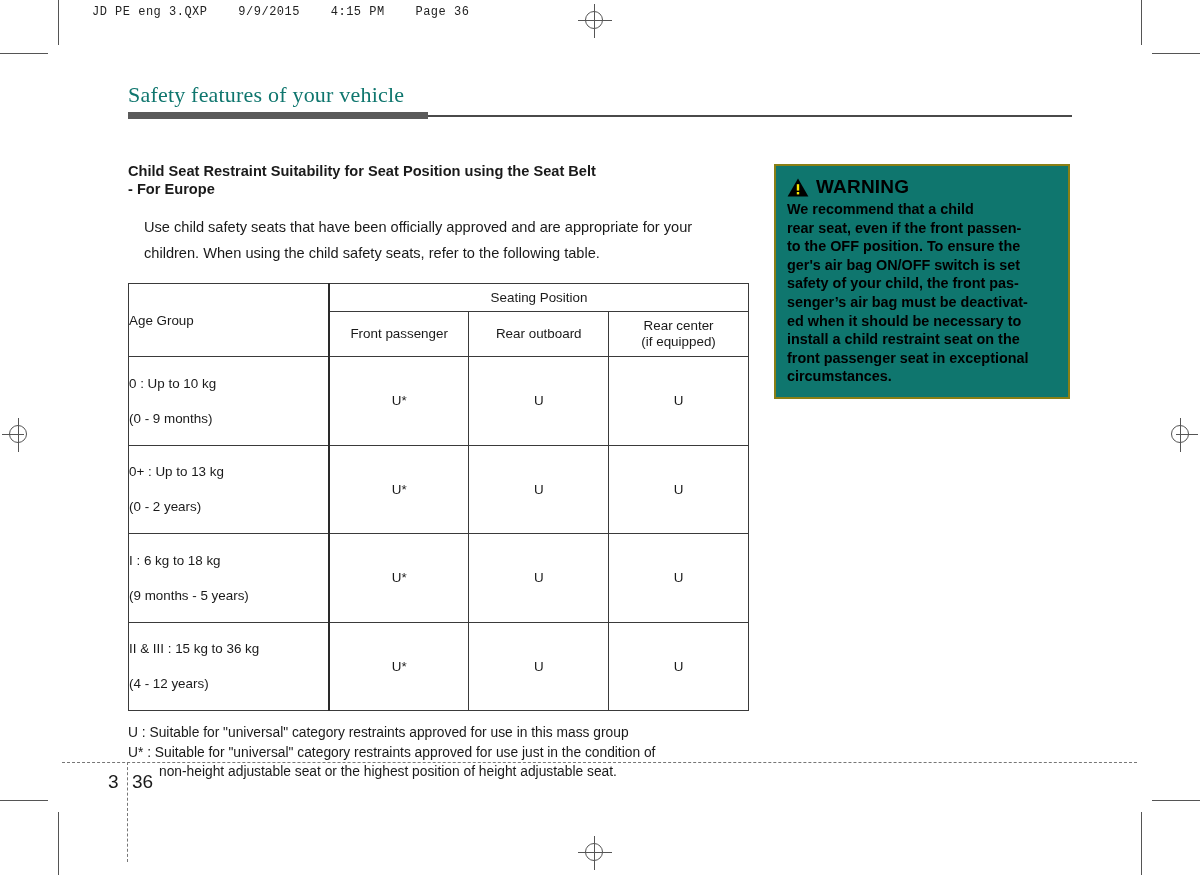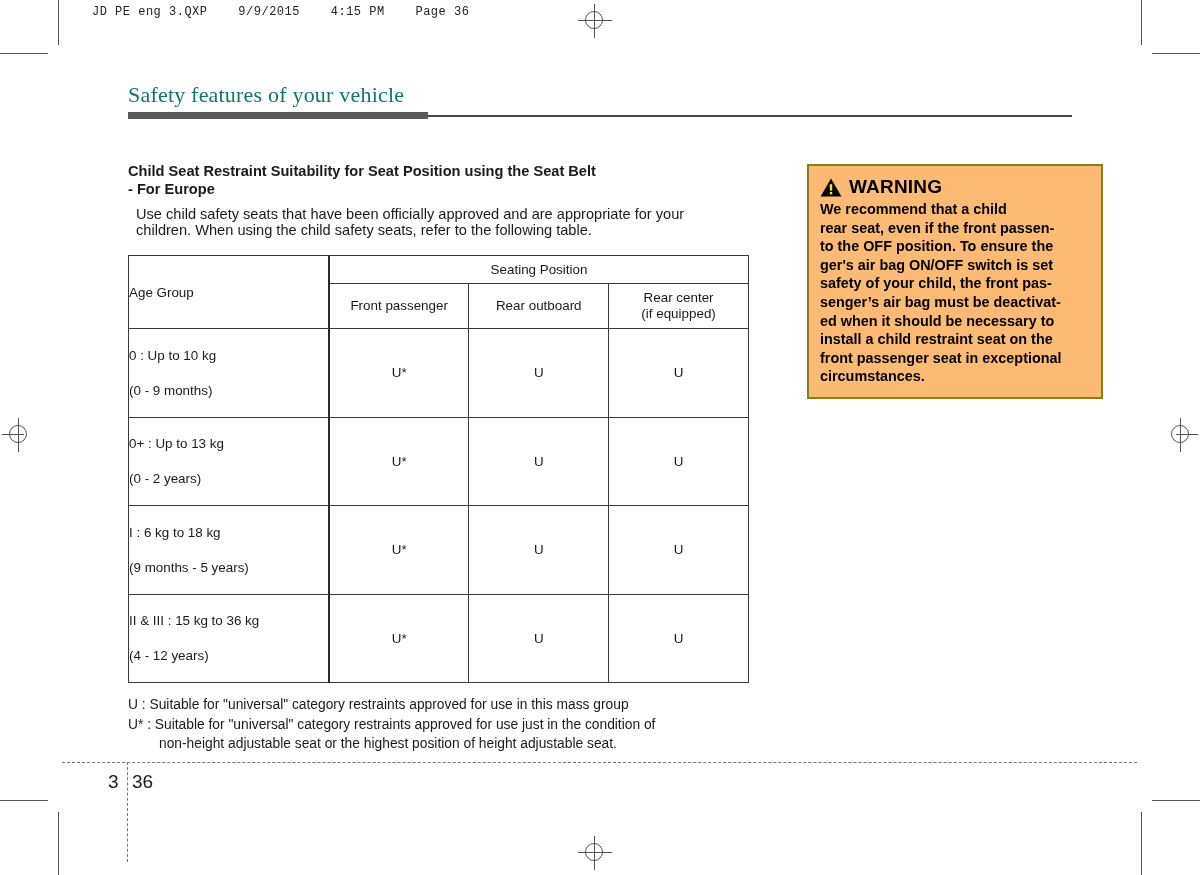--- a/index.html
+++ b/index.html
@@ -111,22 +111,22 @@
   .sec-heading {
     font-size: 14.6px;
     font-weight: bold;
     line-height: 18px;
     color: #1a1a1a;
     margin: 0 0 4px 0;
   }
   .sec-heading .line2 { display: block; }
   .body-text {
     font-size: 14.6px;
-    line-height: 16px;
-    margin: 8px;
+    line-height: 26px;
+    margin: 16px;
     color: #1a1a1a;
   }
 
   
   table.suitability {
     border-collapse: collapse;
     margin-top: 17px;
     width: 621px;
     table-layout: fixed;
   }
@@ -187,24 +187,23 @@
     padding-left: 31px;
   }
 
   
   .warning-box {
     position: absolute;
     left: 774px;
     top: 164px;
     width: 296px;
     box-sizing: border-box;
-    background: #fdba74;
+    background: #0f766e;
     border: 2px solid #8a7f15;
     padding: 10px 11px 11px 11px;
-    margin-left: 33px;
   }
   .warning-head {
     display: flex;
     align-items: center;
     gap: 7px;
     margin-bottom: 2px;
   }
   .warn-tri { display: block; }
   .warning-label {
     font-size: 19px;

